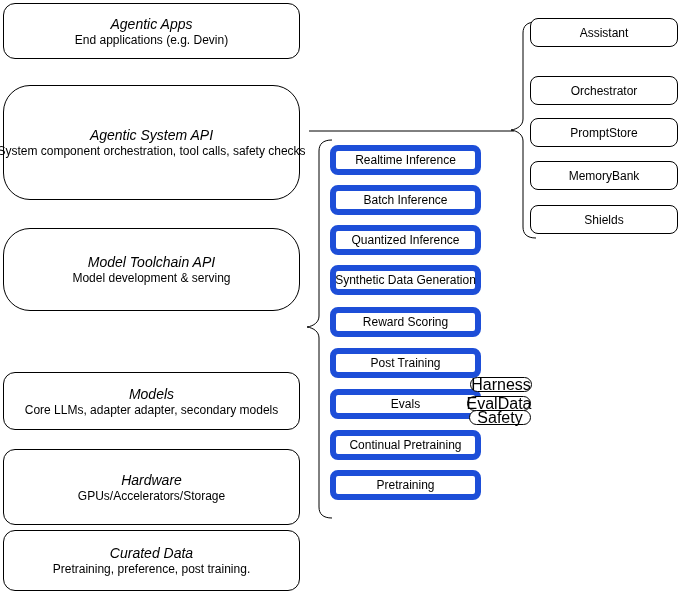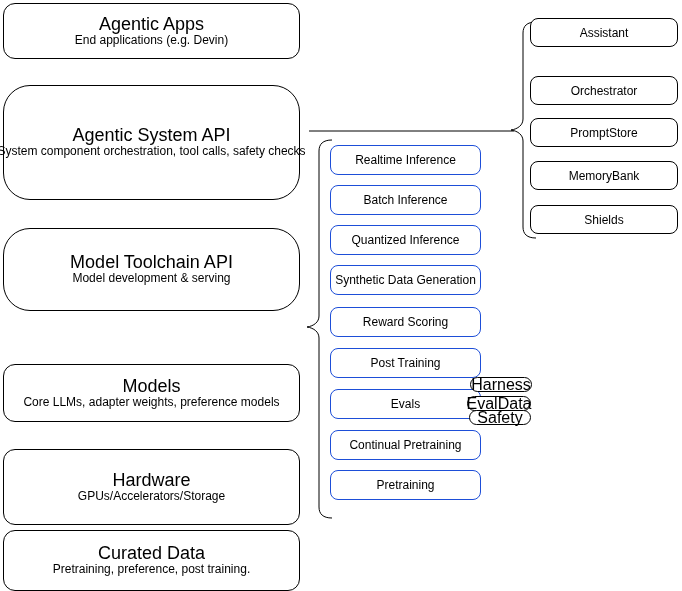--- a/index.html
+++ b/index.html
@@ -20,28 +20,28 @@
     box-sizing: border-box;
     border: 1px solid #000000;
     background: #ffffff;
     display: flex; flex-direction: column;
     align-items: center; justify-content: center;
     text-align: center;
     z-index: 2;
   }
   .node.small { border-radius: 12px; }
   .node.big   { border-radius: 27px; }
-  .node .t { font-size: 18px; line-height: 16px; white-space: nowrap; }
+  .node .t { font-size: 14px; line-height: 16px; white-space: nowrap; font-style: italic; }
   .node .s { font-size: 12px; line-height: 13px; margin-top: 2px; white-space: nowrap; }
 
   .mbox {
     position: absolute;
     left: 330px; width: 151px; height: 30px;
     box-sizing: border-box;
-    border: 1px solid #1d4ed8; border-radius: 8px;
+    border: 6px solid #1d4ed8; border-radius: 8px;
     background: #ffffff;
     display: flex; align-items: center; justify-content: center;
     font-size: 12px; white-space: nowrap;
     z-index: 2;
   }
   .rbox {
     position: absolute;
     left: 530px; width: 148px; height: 29px;
     box-sizing: border-box;
     border: 1px solid #000000; border-radius: 8px;
@@ -80,23 +80,23 @@
   <div class="node big" style="top:85px;height:115px">
     <div class="t">Agentic System API</div>
     <div class="s">System component orchestration, tool calls, safety checks</div>
   </div>
 
   <div class="node big" style="top:228px;height:83px">
     <div class="t">Model Toolchain API</div>
     <div class="s">Model development &amp; serving</div>
   </div>
 
-  <div class="node small" style="top:364px;height:58px">
+  <div class="node small" style="top:372px;height:58px">
     <div class="t">Models</div>
-    <div class="s">Core LLMs, adapter weights, preference models</div>
+    <div class="s">Core LLMs, adapter adapter, secondary models</div>
   </div>
 
   <div class="node small" style="top:449px;height:76px">
     <div class="t">Hardware</div>
     <div class="s">GPUs/Accelerators/Storage</div>
   </div>
 
   <div class="node small" style="top:530px;height:61px">
     <div class="t">Curated Data</div>
     <div class="s">Pretraining, preference, post training.</div>

